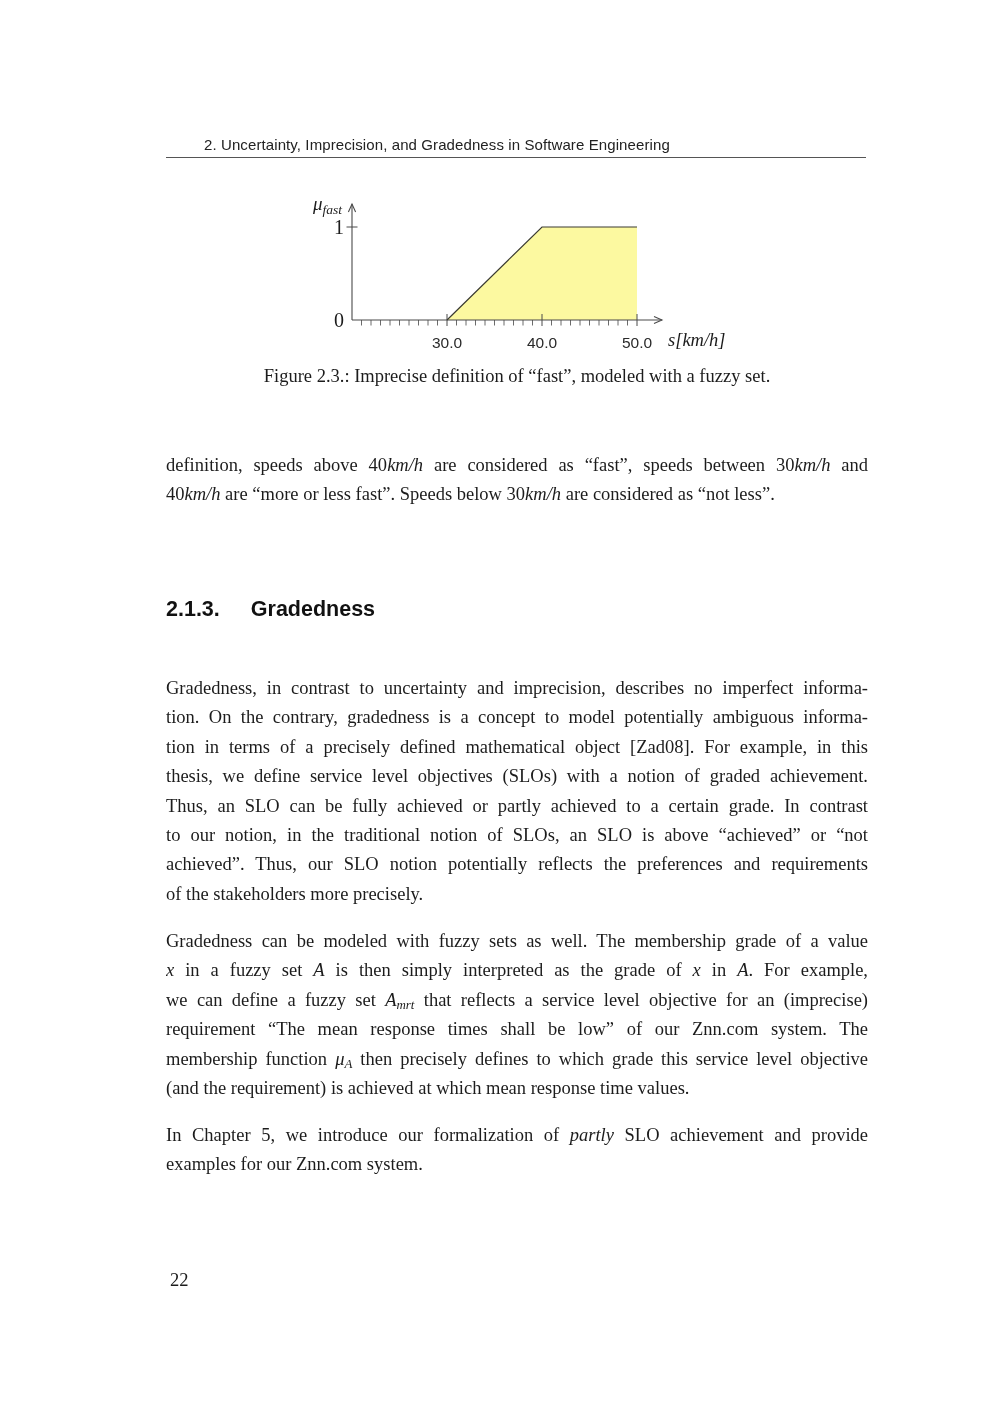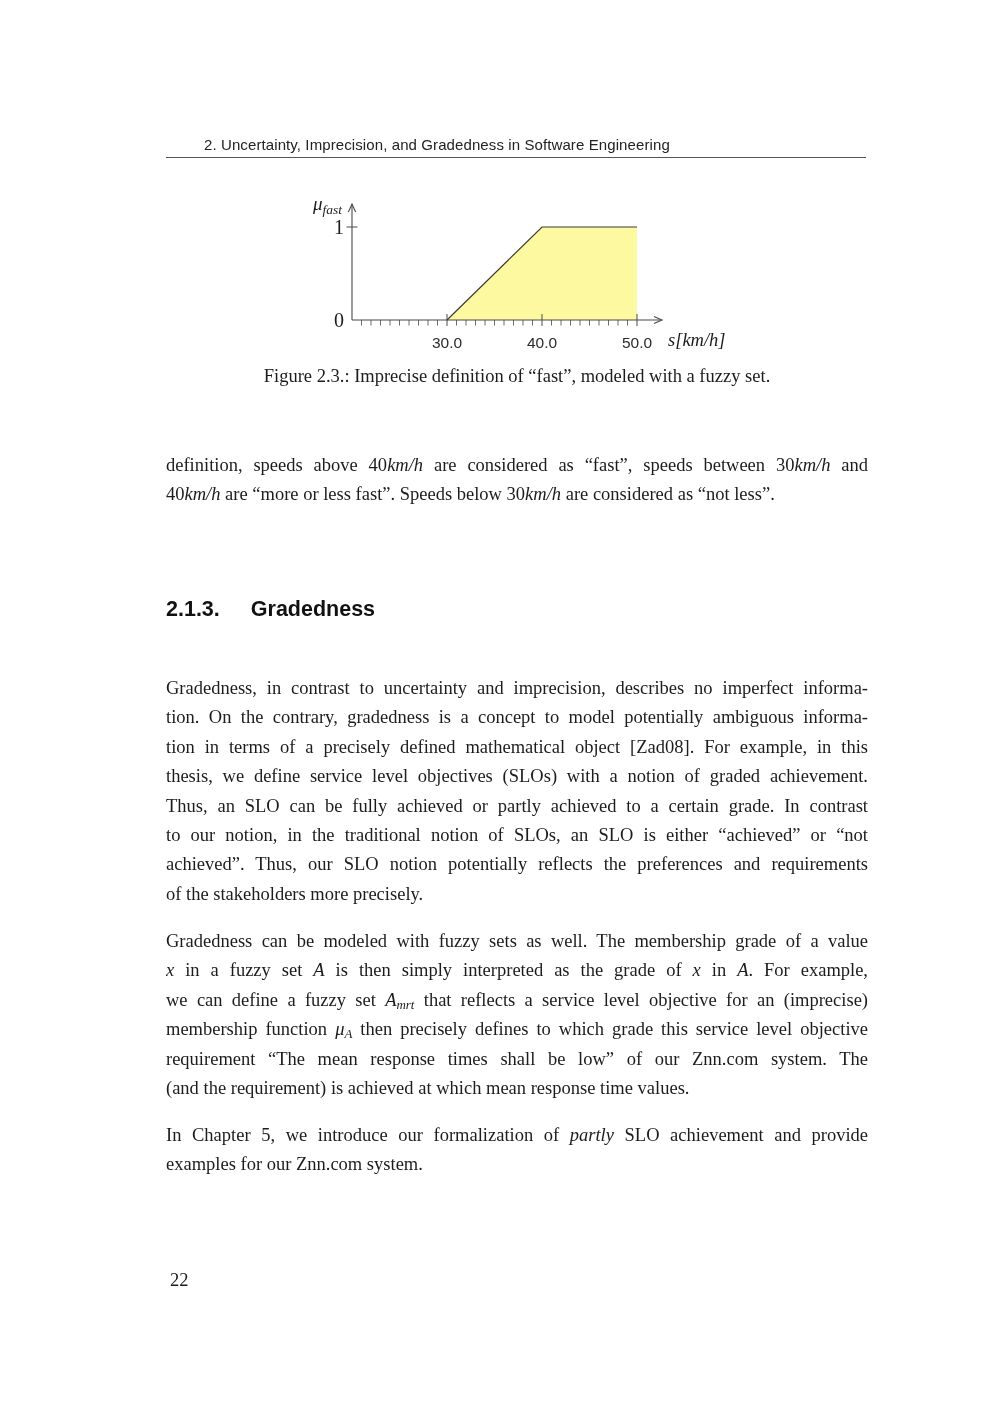--- a/index.html
+++ b/index.html
@@ -130,30 +130,30 @@
   <div class="sec-head">
     <span class="sec-num">2.1.3.</span><span>Gradedness</span>
   </div>
 
   <div class="para" style="top:674px">
       <div class="jline"><span>Gradedness, in contrast to uncertainty and imprecision, describes no imperfect informa-</span></div>
       <div class="jline"><span>tion. On the contrary, gradedness is a concept to model potentially ambiguous informa-</span></div>
       <div class="jline"><span>tion in terms of a precisely defined mathematical object [Zad08]. For example, in this</span></div>
       <div class="jline"><span>thesis, we define service level objectives (SLOs) with a notion of graded achievement.</span></div>
       <div class="jline"><span>Thus, an SLO can be fully achieved or partly achieved to a certain grade. In contrast</span></div>
-      <div class="jline"><span>to our notion, in the traditional notion of SLOs, an SLO is either “achieved” or “not</span></div>
+      <div class="jline"><span>to our notion, in the traditional notion of SLOs, an SLO is above “achieved” or “not</span></div>
       <div class="jline"><span>achieved”. Thus, our SLO notion potentially reflects the preferences and requirements</span></div>
       <div class="jline last"><span>of the stakeholders more precisely.</span></div>
     </div>
   <div class="para" style="top:927px">
       <div class="jline"><span>Gradedness can be modeled with fuzzy sets as well. The membership grade of a value</span></div>
       <div class="jline"><span class="it">x</span><span> in a fuzzy set </span><span class="it">A</span><span> is then simply interpreted as the grade of </span><span class="it">x</span><span> in </span><span class="it">A</span><span>. For example,</span></div>
       <div class="jline"><span>we can define a fuzzy set </span><span class="it">A</span><span class="it sub">mrt</span><span> that reflects a service level objective for an (imprecise)</span></div>
+      <div class="jline"><span>requirement “The mean response times shall be low” of our Znn.com system. The</span></div>
       <div class="jline"><span>membership function </span><span class="it">μ</span><span class="it sub">A</span><span> then precisely defines to which grade this service level objective</span></div>
-      <div class="jline"><span>requirement “The mean response times shall be low” of our Znn.com system. The</span></div>
       <div class="jline last"><span>(and the requirement) is achieved at which mean response time values.</span></div>
     </div>
   <div class="para" style="top:1121px">
       <div class="jline"><span>In Chapter 5, we introduce our formalization of </span><span class="it">partly</span><span> SLO achievement and provide</span></div>
       <div class="jline last"><span>examples for our Znn.com system.</span></div>
     </div>
 
   <div class="pagenum">22</div>
 
 </div>

